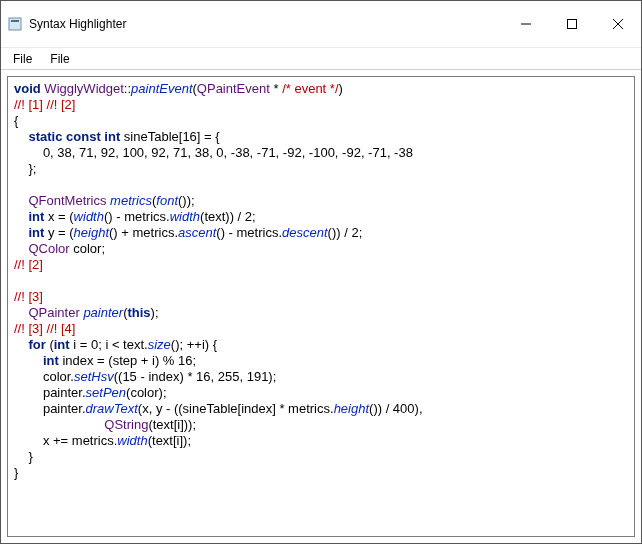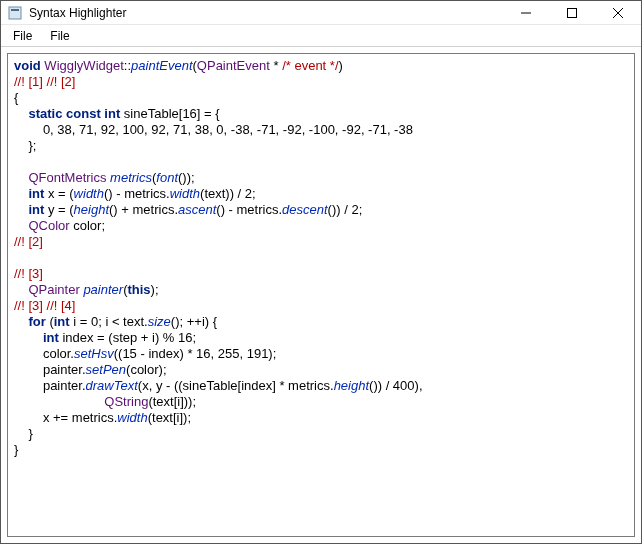--- a/index.html
+++ b/index.html
@@ -8,21 +8,21 @@
     font-size: 12px;
     background: #fff;
     width: 642px;
     height: 544px;
     border: 1px solid #555;
     display: flex;
     flex-direction: column;
     overflow: hidden;
   }
   .titlebar {
-    height: 24px;
+    height: 47px;
     display: flex;
     align-items: center;
     padding: 0 0 0 6px;
     background: #fff;
     border-bottom: 1px solid #e8e8e8;
   }
   .titlebar .appicon {
     width: 16px; height: 16px;
     display: inline-flex; align-items: center; justify-content: center;
     margin-right: 6px;

